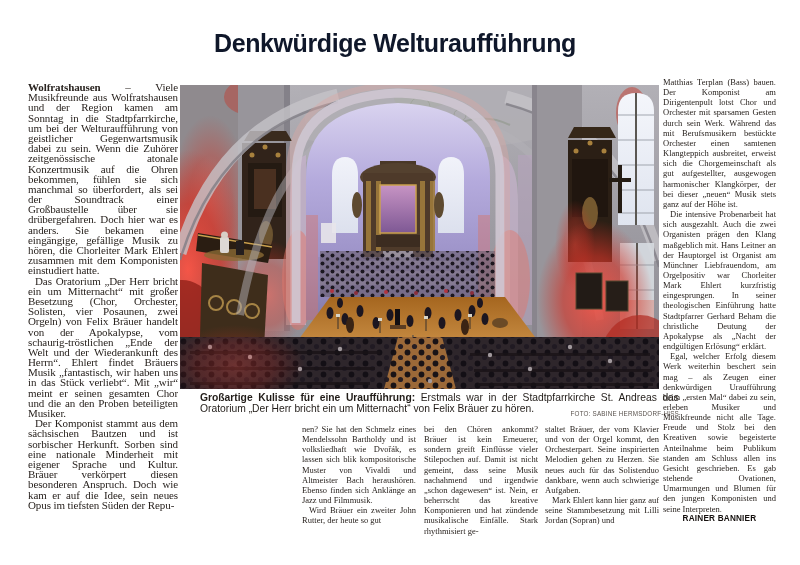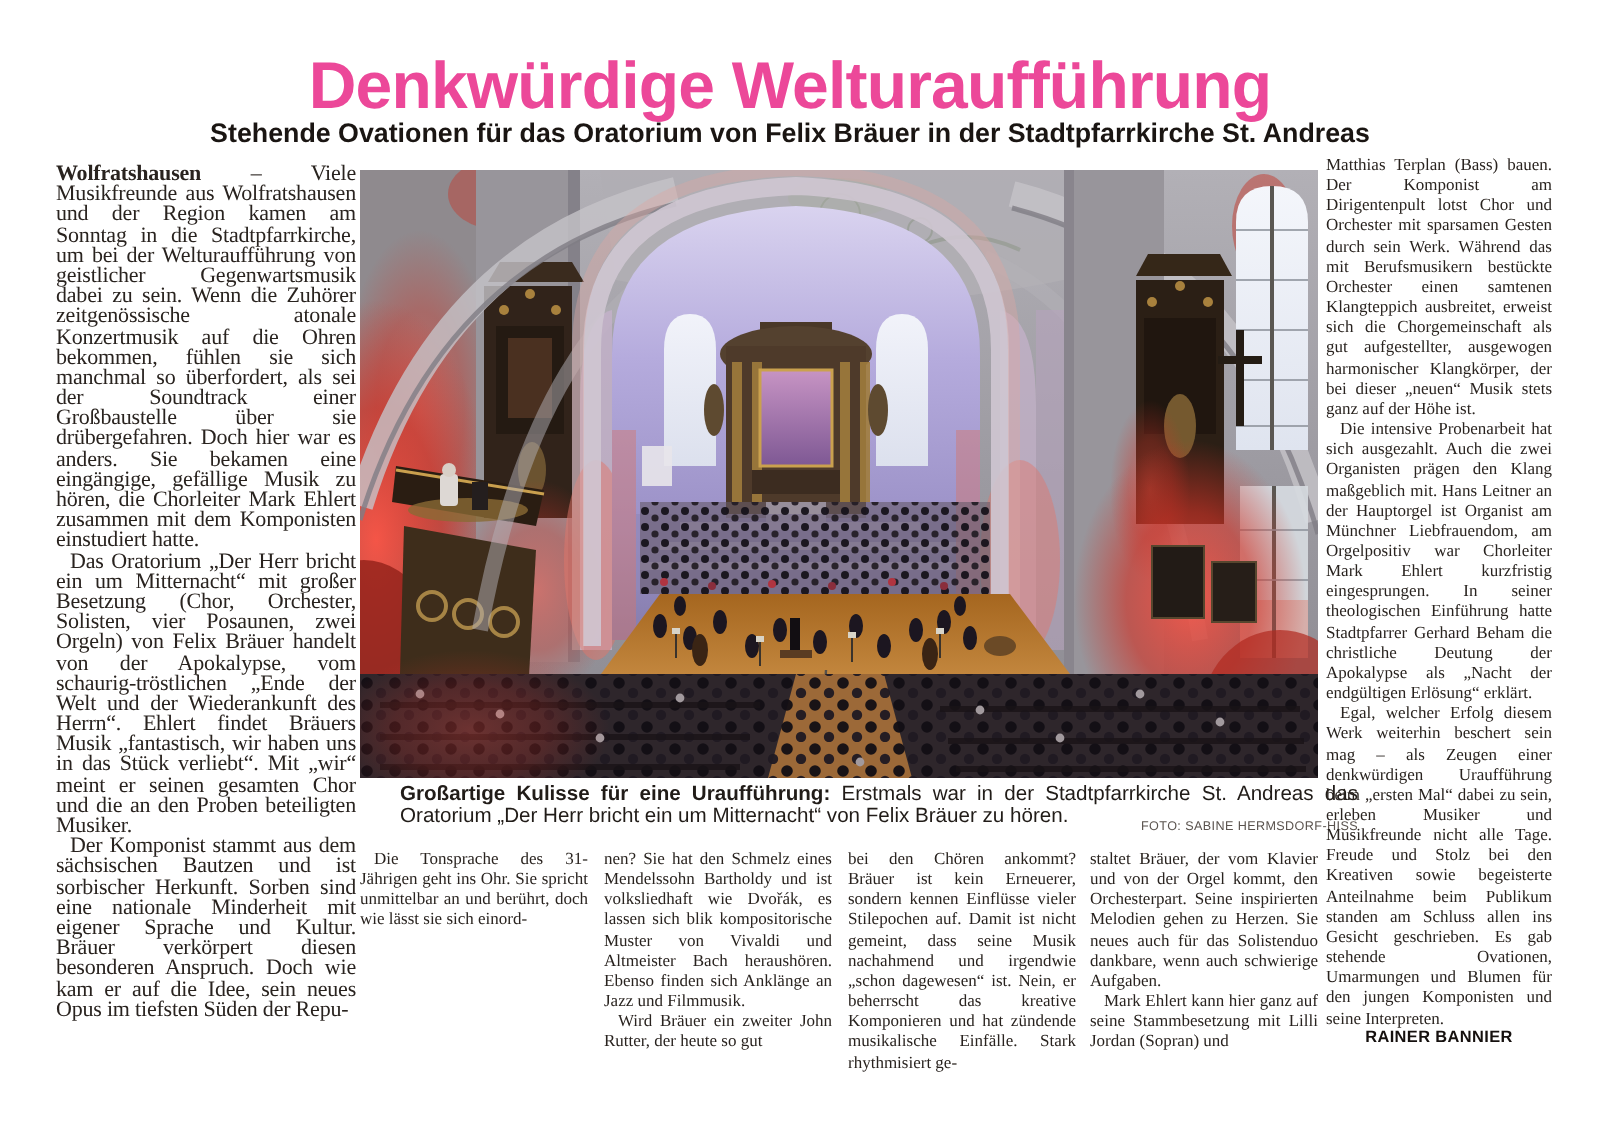--- a/index.html
+++ b/index.html
@@ -1,20 +1,20 @@
 <!DOCTYPE html>
 <html><head>
 <meta charset="utf-8">
 <style>
   html,body{margin:0;padding:0;background:#ffffff;}
   .page{position:relative;width:800px;height:565px;background:#ffffff;overflow:hidden;}
 
   .title{position:absolute;left:0;right:10px;top:28px;text-align:center;
-    font-family:"Liberation Sans",sans-serif;font-weight:bold;font-size:33px;line-height:30px;
-    color:#ec4899;letter-spacing:-0.4px;}
+    font-family:"Liberation Sans",sans-serif;font-weight:bold;font-size:25px;line-height:30px;
+    color:#0f172a;letter-spacing:-0.4px;}
   .subtitle{position:absolute;left:0;right:10px;top:59px;text-align:center;
     font-family:"Liberation Sans",sans-serif;font-weight:bold;font-size:13.4px;line-height:15px;
     color:#1a1512;}
 
   .bodycol{position:absolute;text-align:justify;color:#29231f;
     font-family:"Liberation Serif",serif;}
   .bodycol p{margin:0;}
   .bodycol p.ind{text-indent:7px;}
   .col-left{left:28px;top:82px;width:150px;height:469px;font-size:11px;line-height:10.18px;
     letter-spacing:-0.1px;overflow:hidden;}
@@ -36,21 +36,20 @@
 
   .author{text-align:center;font-family:"Liberation Sans",sans-serif;font-weight:bold;
     font-size:8.2px;line-height:10.16px;color:#15100e;letter-spacing:0.2px;}
 </style>
 </head>
 <body>
 
 <div class="page">
 
   <div class="title">Denkwürdige Welturaufführung</div>
-  <div class="subtitle">Stehende Ovationen für das Oratorium von Felix Bräuer in der Stadtpfarrkirche St. Andreas</div>
 
   <div class="bodycol col-left">
     <p><b>Wolfratshausen</b><span> – Viele Musikfreunde aus Wolfratshausen und der Region kamen am Sonntag in die Stadtpfarrkirche, um bei der Welturaufführung von geistlicher Gegenwartsmusik dabei zu sein. Wenn die Zuhörer zeitgenössische atonale Konzertmusik auf die Ohren bekommen, fühlen sie sich manchmal so überfordert, als sei der Soundtrack einer Großbaustelle über sie drübergefahren. Doch hier war es anders. Sie bekamen eine eingängige, gefällige Musik zu hören, die Chorleiter Mark Ehlert zusammen mit dem Komponisten einstudiert hatte.</span></p>
     <p class="ind">Das Oratorium „Der Herr bricht ein um Mitternacht“ mit großer Besetzung (Chor, Orchester, Solisten, vier Posaunen, zwei Orgeln) von Felix Bräuer handelt von der Apokalypse, vom schaurig-tröstlichen „Ende der Welt und der Wiederankunft des Herrn“. Ehlert findet Bräuers Musik „fantastisch, wir haben uns in das Stück verliebt“. Mit „wir“ meint er seinen gesamten Chor und die an den Proben beteiligten Musiker.</p>
     <p class="ind">Der Komponist stammt aus dem sächsischen Bautzen und ist sorbischer Herkunft. Sorben sind eine nationale Minderheit mit eigener Sprache und Kultur. Bräuer verkörpert diesen besonderen Anspruch. Doch wie kam er auf die Idee, sein neues Opus im tiefsten Süden der Repu-</p>
   </div>
 
   <figure class="photo">
     <svg width="479" height="304" viewBox="0 0 479 304">
       <defs>
@@ -302,28 +301,27 @@
     </svg>
   </figure>
 
   <div class="caption">
     <b>Großartige Kulisse für eine Uraufführung:</b>
     <span>Erstmals war in der Stadtpfarrkirche St. Andreas das Oratorium „Der Herr bricht ein um Mitternacht“ von Felix Bräuer zu hören.</span>
     <span class="credit">FOTO: SABINE HERMSDORF-HISS</span>
   </div>
 
   <div class="bodycol subcol" id="colA">
-    <p class="ind">Die Tonsprache des 31-Jährigen geht ins Ohr. Sie spricht unmittelbar an und berührt, doch wie lässt sie sich einord-</p>
   </div>
   <div class="bodycol subcol" id="colB">
     <p>nen? Sie hat den Schmelz eines Mendelssohn Bartholdy und ist volksliedhaft wie Dvořák, es lassen sich blik kompositorische Muster von Vivaldi und Altmeister Bach heraushören. Ebenso finden sich Anklänge an Jazz und Filmmusik.</p>
     <p class="ind">Wird Bräuer ein zweiter John Rutter, der heute so gut</p>
   </div>
   <div class="bodycol subcol" id="colC">
-    <p>bei den Chören ankommt? Bräuer ist kein Erneuerer, sondern kennen Einflüsse vieler Stilepochen auf. Damit ist nicht gemeint, dass seine Musik nachahmend und irgendwie „schon dagewesen“ ist. Nein, er beherrscht das kreative Komponieren und hat zündende musikalische Einfälle. Stark rhythmisiert ge-</p>
+    <p>bei den Chören ankommt? Bräuer ist kein Erneuerer, sondern greift Einflüsse vieler Stilepochen auf. Damit ist nicht gemeint, dass seine Musik nachahmend und irgendwie „schon dagewesen“ ist. Nein, er beherrscht das kreative Komponieren und hat zündende musikalische Einfälle. Stark rhythmisiert ge-</p>
   </div>
   <div class="bodycol subcol" id="colD">
     <p>staltet Bräuer, der vom Klavier und von der Orgel kommt, den Orchesterpart. Seine inspirierten Melodien gehen zu Herzen. Sie neues auch für das Solistenduo dankbare, wenn auch schwierige Aufgaben.</p>
     <p class="ind">Mark Ehlert kann hier ganz auf seine Stammbesetzung mit Lilli Jordan (Sopran) und</p>
   </div>
 
   <div class="bodycol col-right">
     <p>Matthias Terplan (Bass) bauen. Der Komponist am Dirigentenpult lotst Chor und Orchester mit sparsamen Gesten durch sein Werk. Während das mit Berufsmusikern bestückte Orchester einen samtenen Klangteppich ausbreitet, erweist sich die Chorgemeinschaft als gut aufgestellter, ausgewogen harmonischer Klangkörper, der bei dieser „neuen“ Musik stets ganz auf der Höhe ist.</p>
     <p class="ind">Die intensive Probenarbeit hat sich ausgezahlt. Auch die zwei Organisten prägen den Klang maßgeblich mit. Hans Leitner an der Hauptorgel ist Organist am Münchner Liebfrauendom, am Orgelpositiv war Chorleiter Mark Ehlert kurzfristig eingesprungen. In seiner theologischen Einführung hatte Stadtpfarrer Gerhard Beham die christliche Deutung der Apokalypse als „Nacht der endgültigen Erlösung“ erklärt.</p>
     <p class="ind">Egal, welcher Erfolg diesem Werk weiterhin beschert sein mag – als Zeugen einer denkwürdigen Uraufführung beim „ersten Mal“ dabei zu sein, erleben Musiker und Musikfreunde nicht alle Tage. Freude und Stolz bei den Kreativen sowie begeisterte Anteilnahme beim Publikum standen am Schluss allen ins Gesicht geschrieben. Es gab stehende Ovationen, Umarmungen und Blumen für den jungen Komponisten und seine Interpreten.</p>

